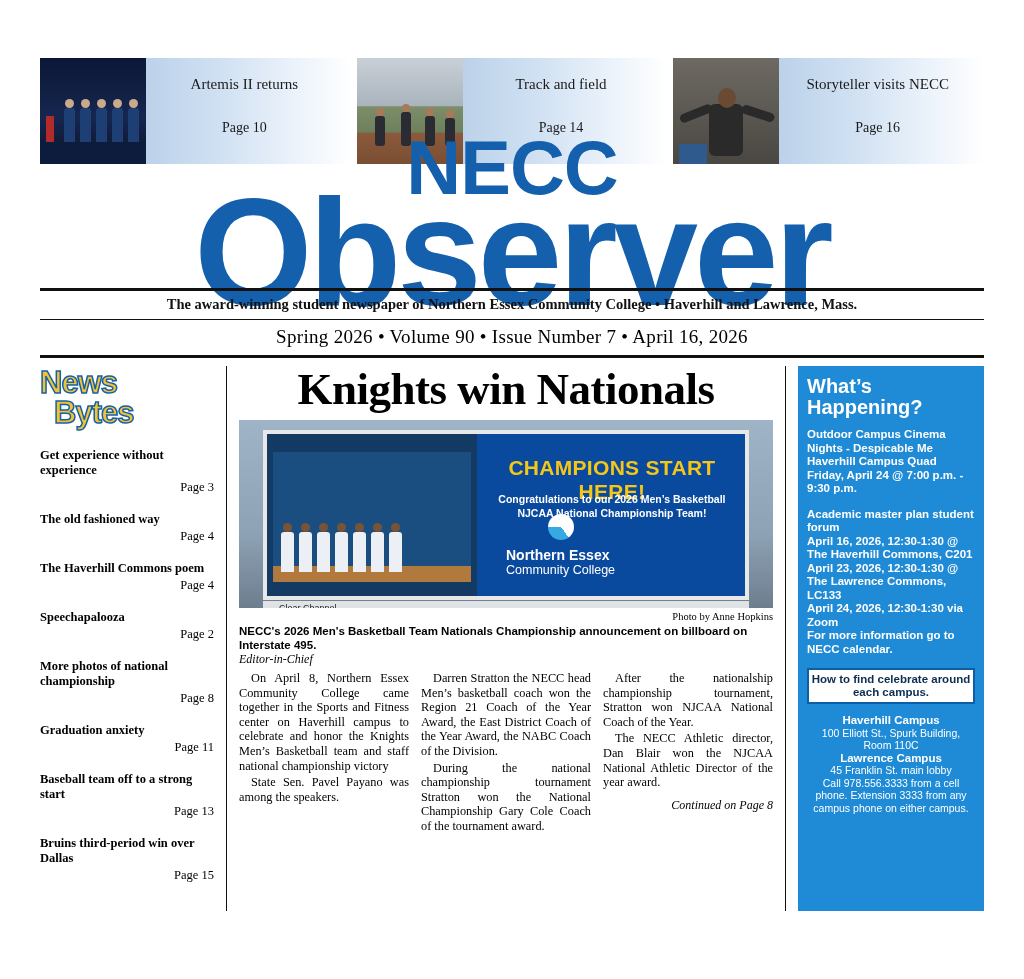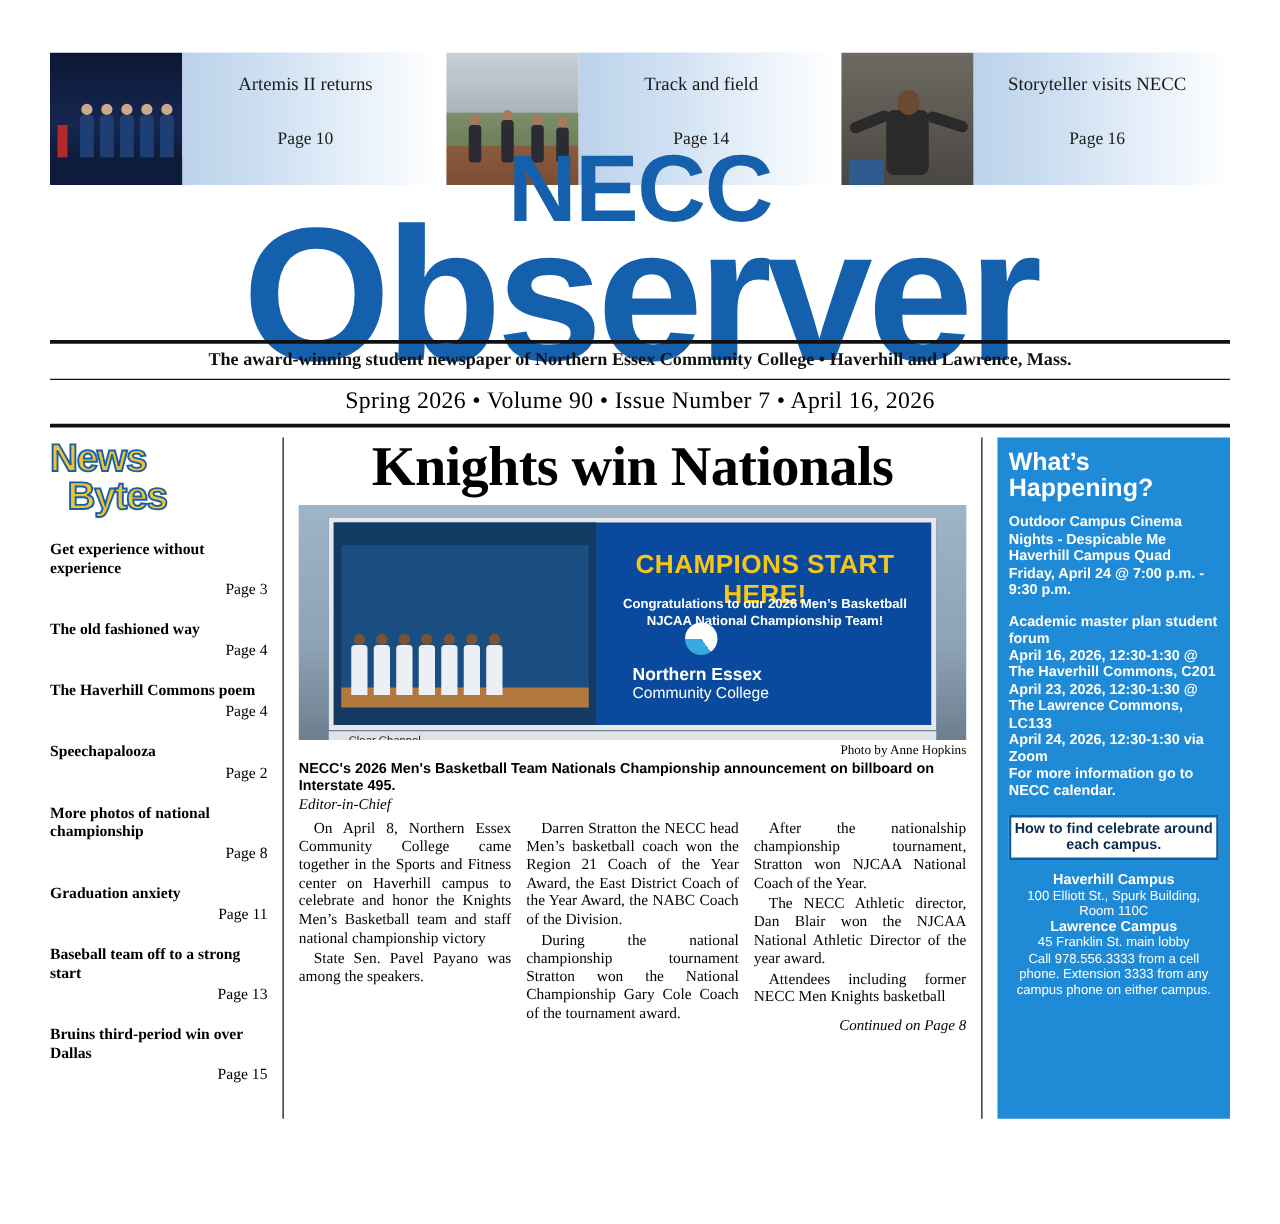--- a/index.html
+++ b/index.html
@@ -4,21 +4,21 @@
 <style>
   * { box-sizing: border-box; }
   html, body { margin:0; padding:0; }
   body {
     width:1024px; height:979px;
     background:#ffffff;
     font-family:"Liberation Serif", serif;
     color:#000;
     overflow:hidden;
   }
-  .page { position:relative; width:1024px; height:979px; padding:0 40px; }
+  .page { position:relative; width:1024px; height:979px; padding:16px 40px; }
 
   
   .teasers { display:flex; gap:6px; padding-top:42px; height:110px; }
   .teaser { position:relative; flex:1; height:106px; display:flex; }
   .teaser-photo { width:106px; height:106px; flex:0 0 106px; overflow:hidden; position:relative; }
   .teaser-text {
     flex:1; position:relative;
     background:linear-gradient(to right,#bcd2ea 0%,#cfe0f2 35%,#e9f1fa 70%,#ffffff 100%);
   }
   .teaser-title {
@@ -281,21 +281,20 @@
           <p>On April 8, Northern Essex Community College came together in the Sports and Fitness center on Haverhill campus to celebrate and honor the Knights Men’s Basketball team and staff national championship victory</p>
           <p>State Sen. Pavel Payano was among the speakers.</p>
         </div>
         <div class="sc-col">
           <p>Darren Stratton the NECC head Men’s basketball coach won the Region 21 Coach of the Year Award, the East District Coach of the Year Award, the NABC Coach of the Division.</p>
           <p>During the national championship tournament Stratton won the National Championship Gary Cole Coach of the tournament award.</p>
         </div>
         <div class="sc-col">
           <p>After the nationalship championship tournament, Stratton won NJCAA National Coach of the Year.</p>
           <p>The NECC Athletic director, Dan Blair won the NJCAA National Athletic Director of the year award.</p>
-          <p>Attendees including former NECC Men Knights basketball</p>
           <div class="contd">Continued on Page 8</div>
         </div>
       </div>
     </div>
 
     <div class="col-right">
       <div class="whats-box">
         <div class="wh-title">
           <div>What’s</div>
           <div>Happening?</div>

